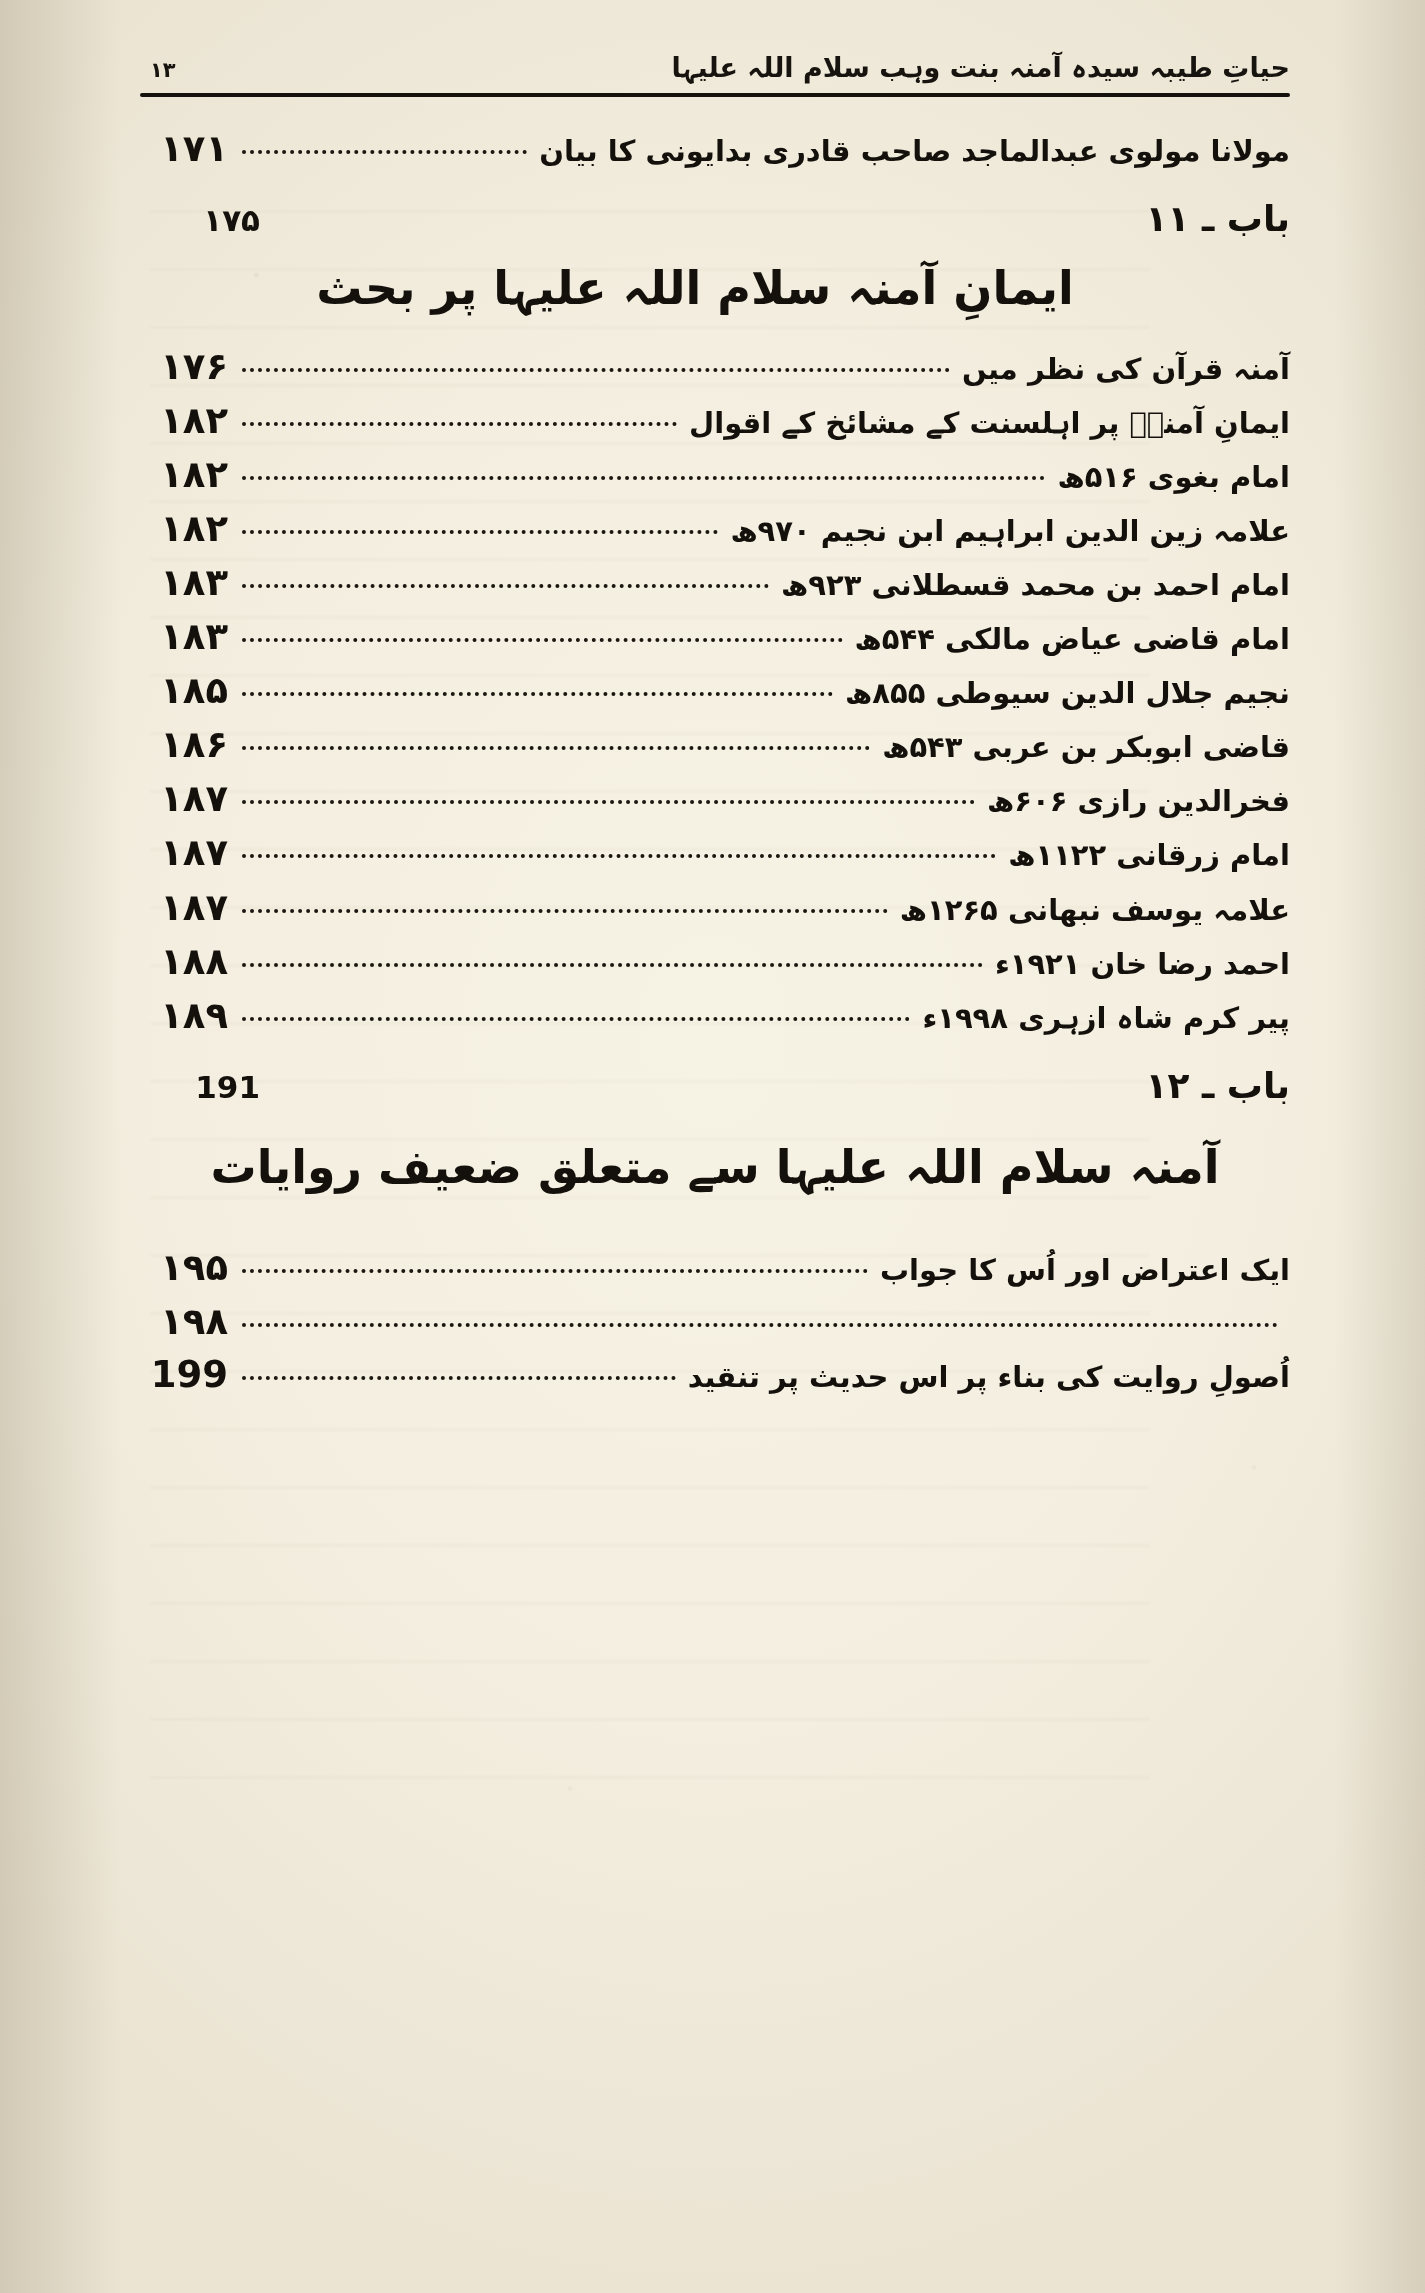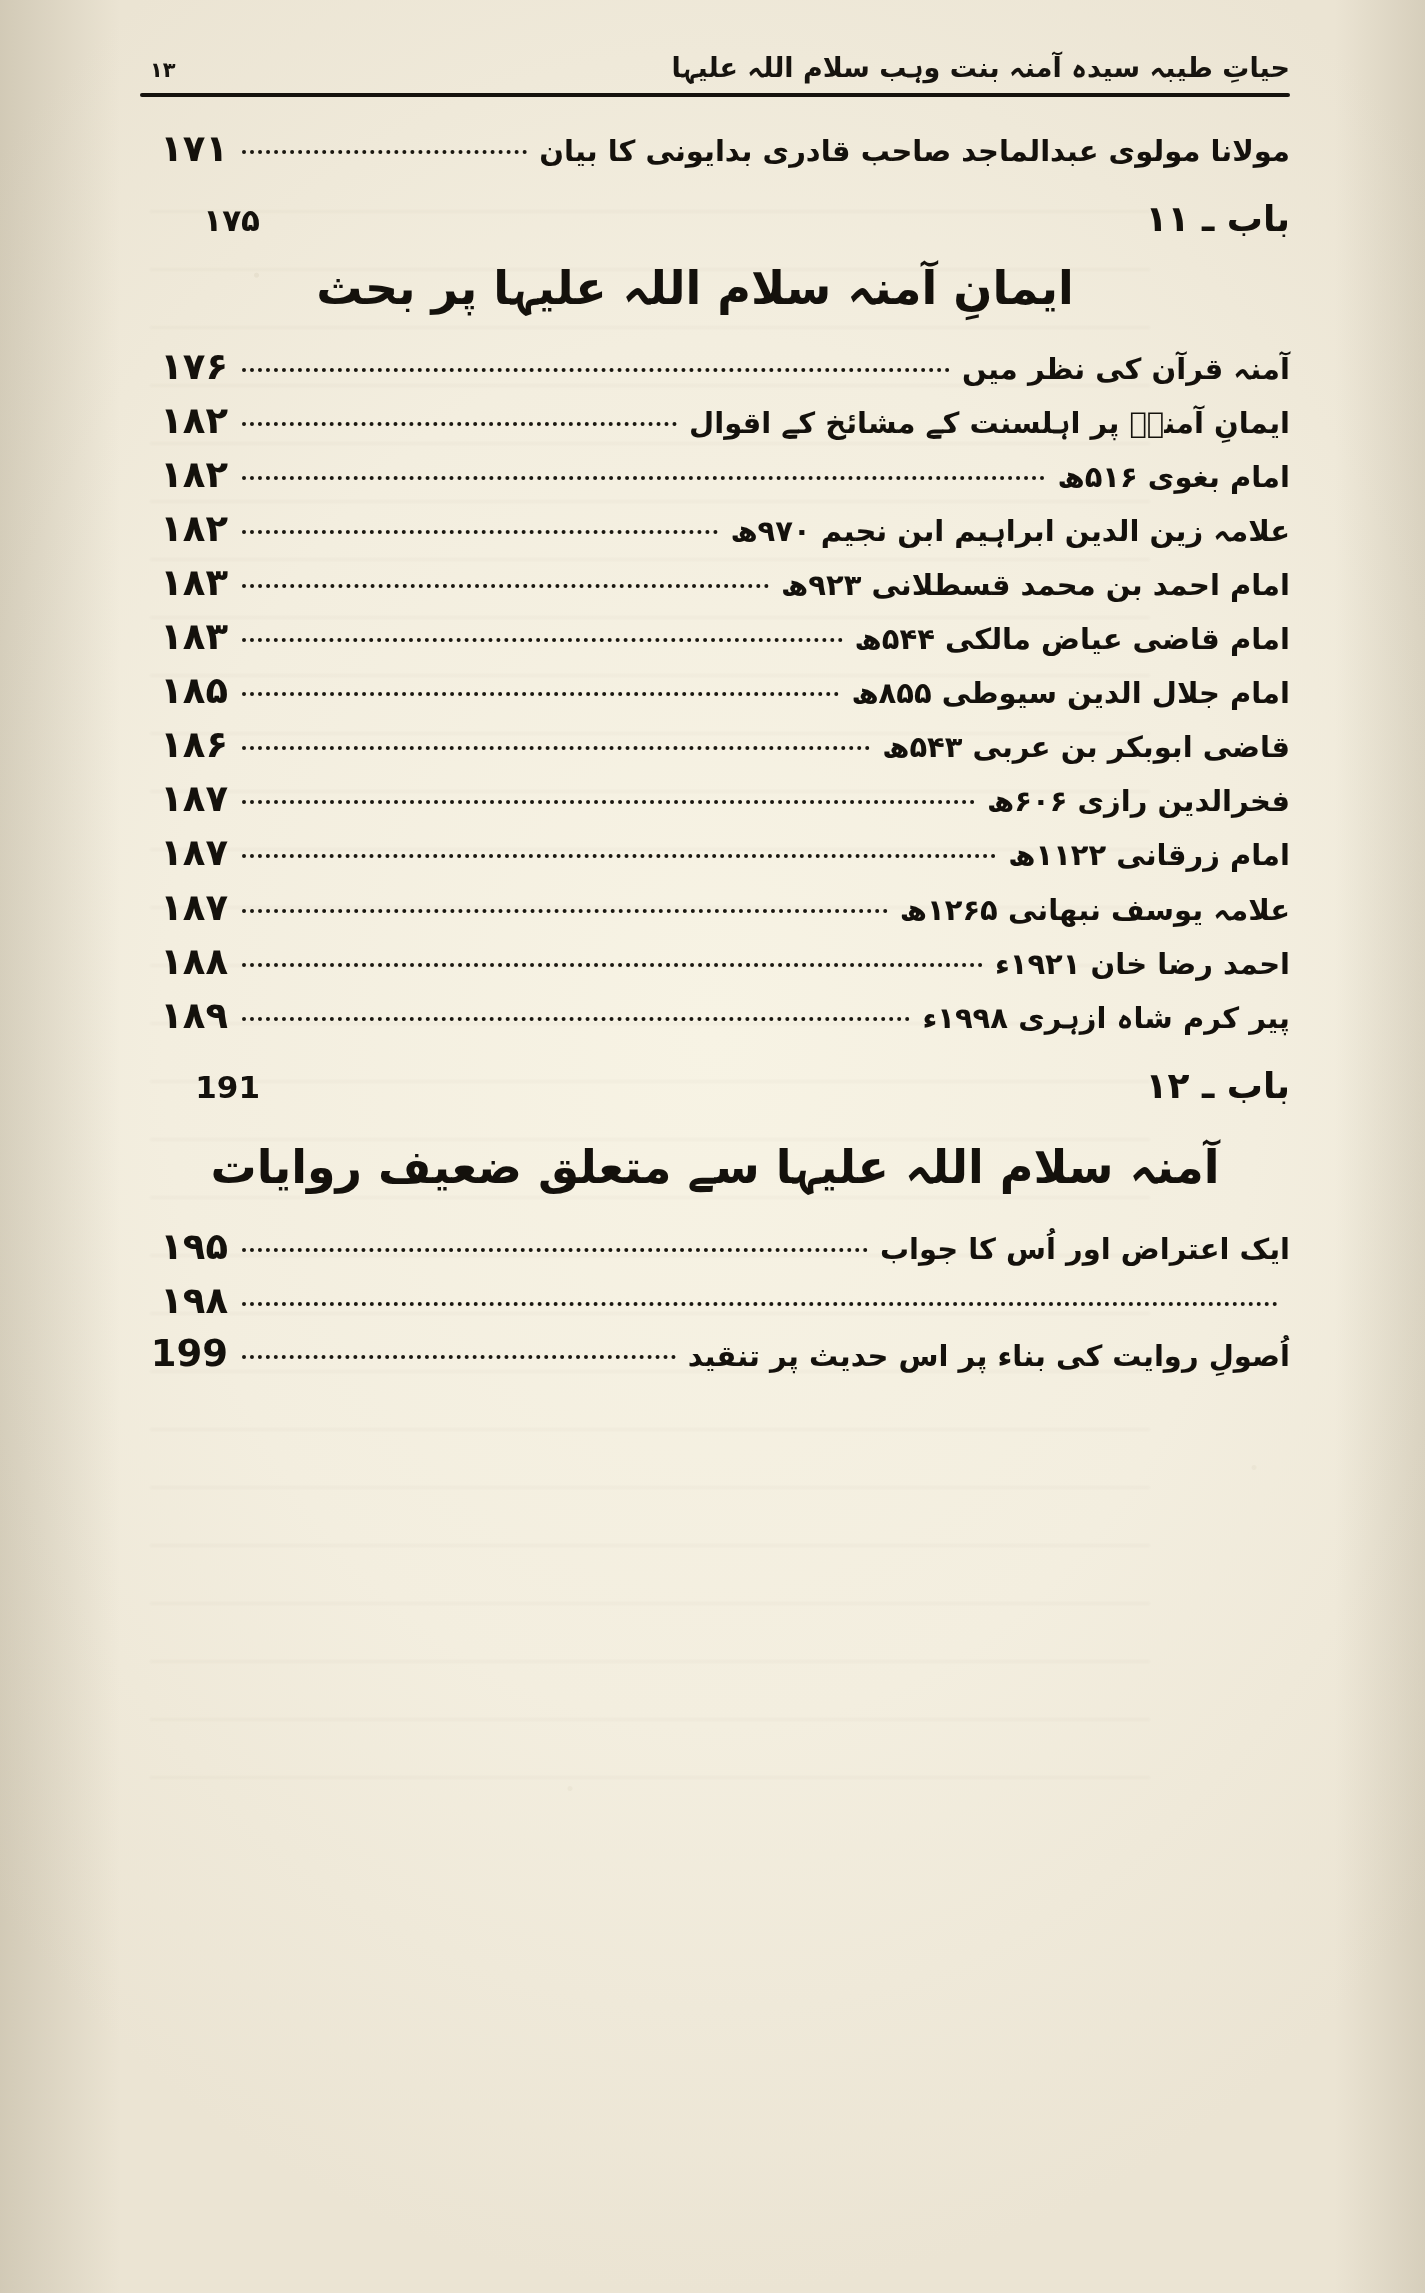--- a/index.html
+++ b/index.html
@@ -151,21 +151,21 @@
     text-align: center;
     font-size: 46px;
     font-weight: 700;
     margin: 22px 0 30px 0;
     padding-right: 40px;
     letter-spacing: 0.5px;
   }
   .chapter-title.second {
     padding-right: 0;
     margin-top: 34px;
-    margin-bottom: 31px;
+    margin-bottom: 52px;
   }
 </style>
 </head>
 <body>
 
 <div class="page">
   <div class="ghost"></div>
   <div class="edge-shadow"></div>
   <div class="edge-shadow right"></div>
 </div>
@@ -223,21 +223,21 @@
       <div class="pnum">۱۸۳</div>
     </div>
 
     <div class="row">
       <div class="title">امام قاضی عیاض مالکی ۵۴۴ھ</div>
       <div class="leader"></div>
       <div class="pnum">۱۸۳</div>
     </div>
 
     <div class="row">
-      <div class="title">امام جلال الدین سیوطی ۸۵۵ھ</div>
+      <div class="title">نجیم جلال الدین سیوطی ۸۵۵ھ</div>
       <div class="leader"></div>
       <div class="pnum">۱۸۵</div>
     </div>
 
     <div class="row">
       <div class="title">قاضی ابوبکر بن عربی ۵۴۳ھ</div>
       <div class="leader"></div>
       <div class="pnum">۱۸۶</div>
     </div>
 

